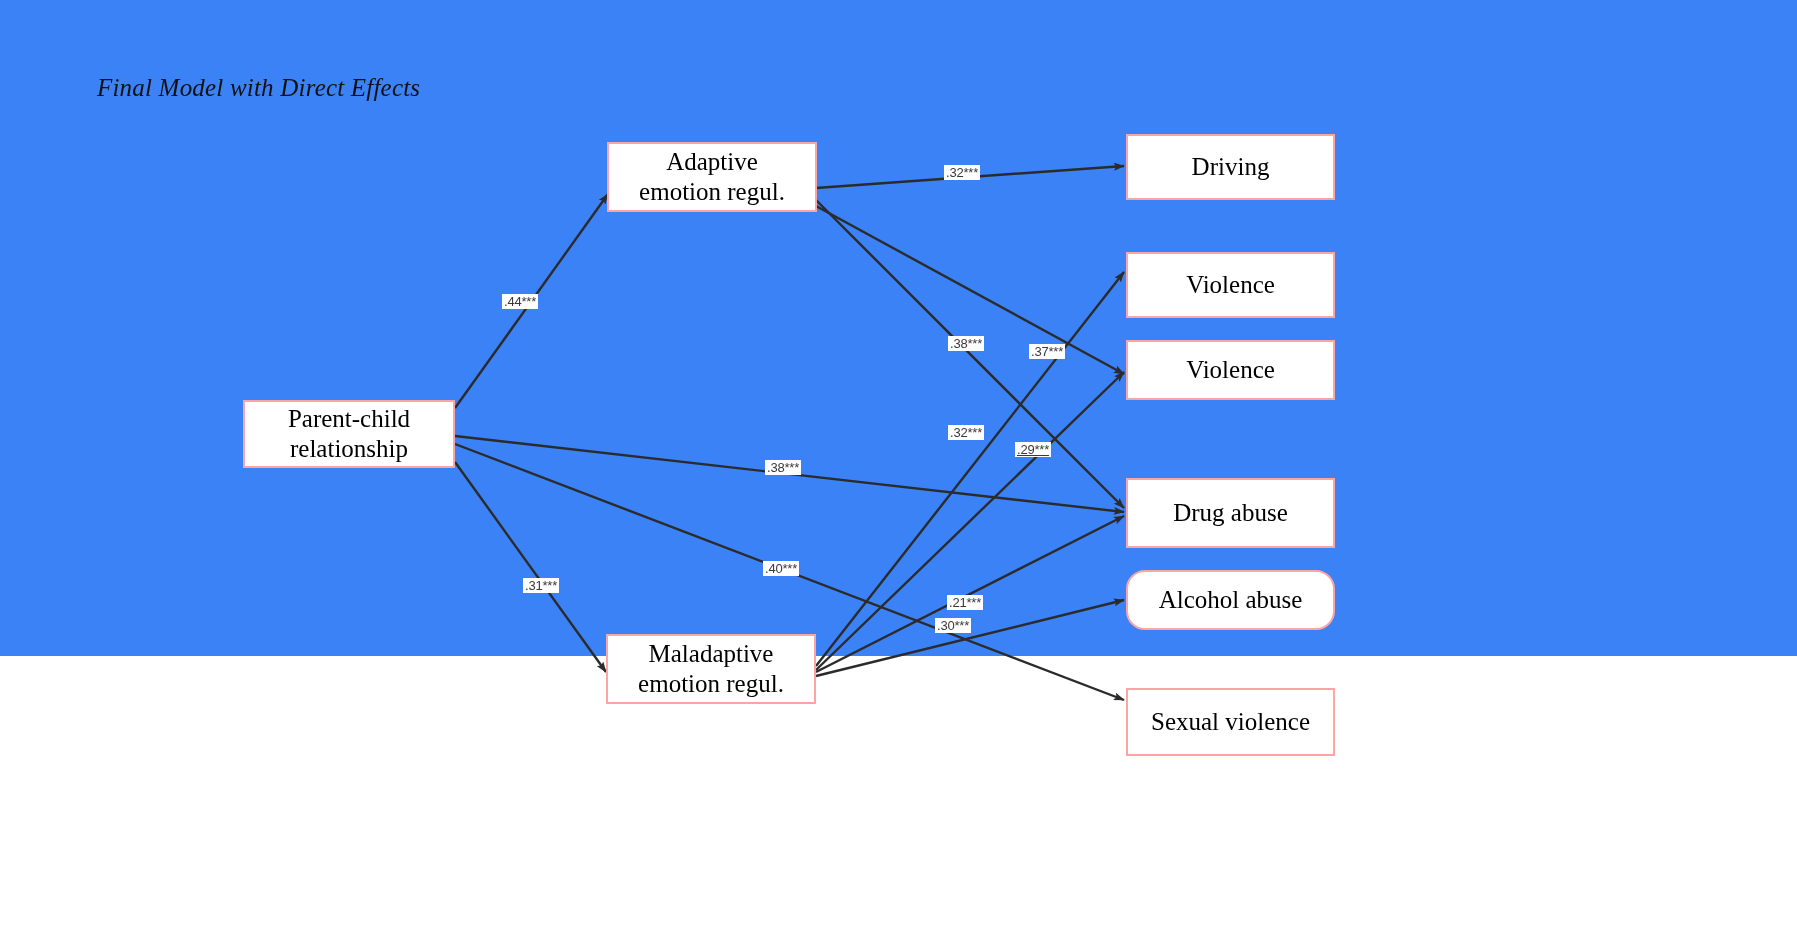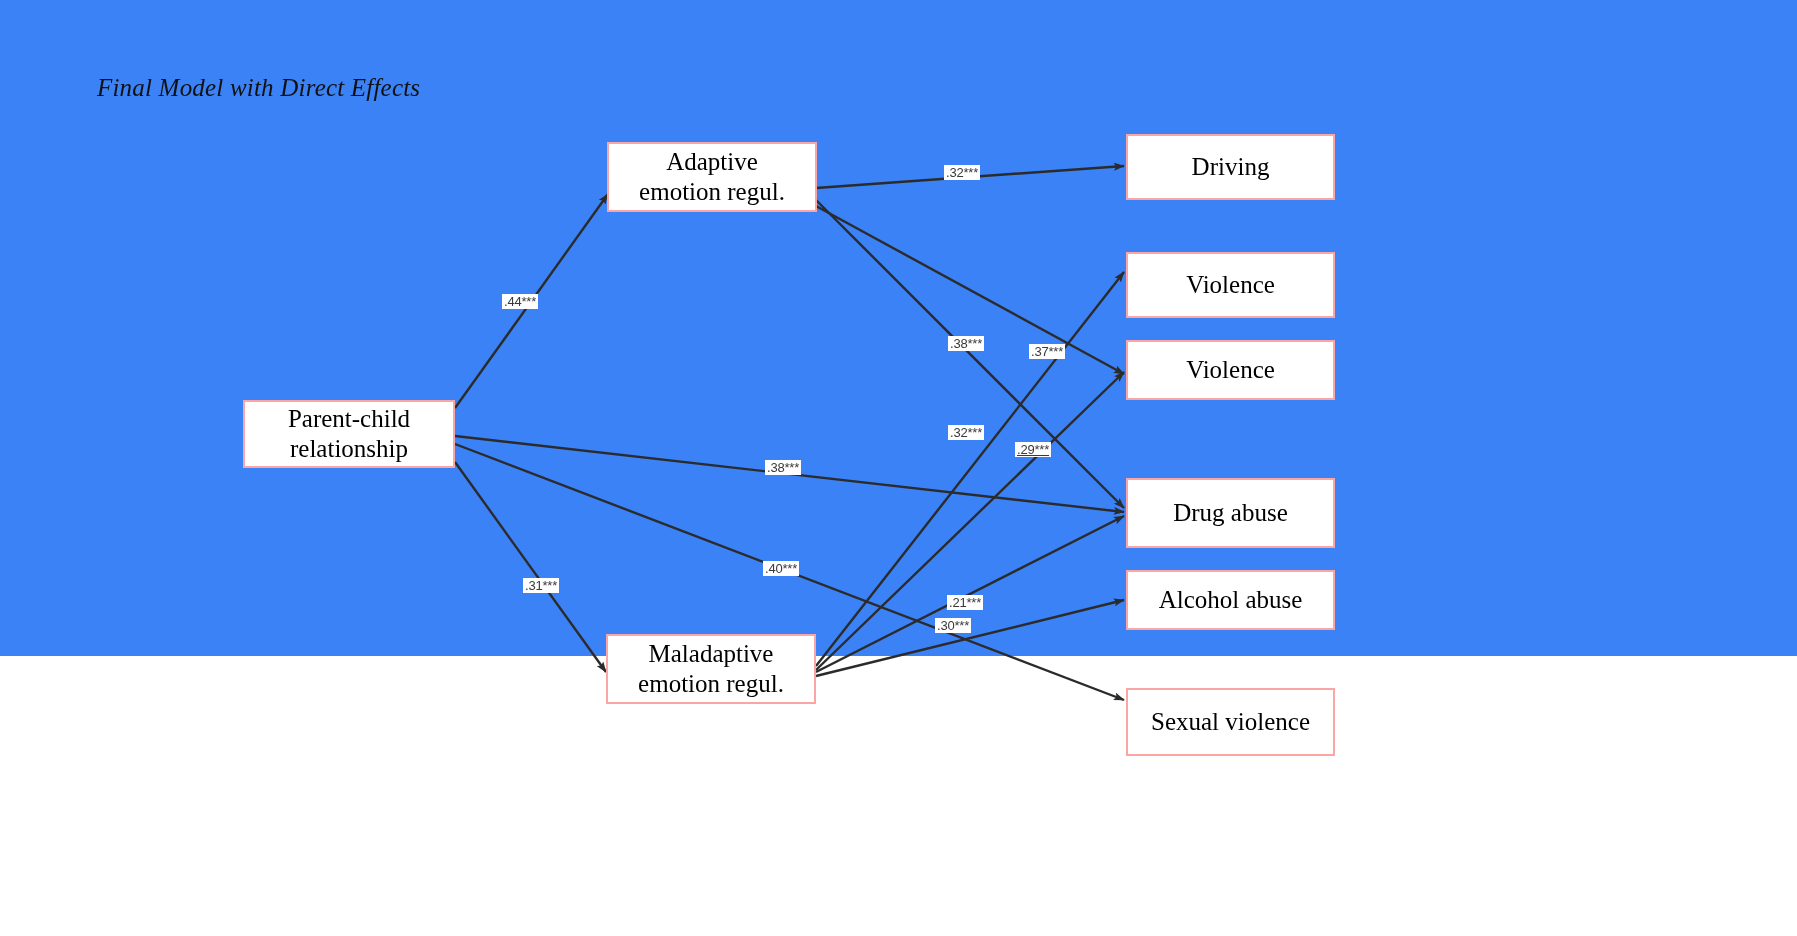--- a/index.html
+++ b/index.html
@@ -134,21 +134,21 @@
   </div>
 
   <div class="node-box" style="left:1126px; top:340px; width:209px; height:60px;">
     <span class="node-label">Violence</span>
   </div>
 
   <div class="node-box" style="left:1126px; top:478px; width:209px; height:70px;">
     <span class="node-label">Drug abuse</span>
   </div>
 
-  <div class="node-box" style="left:1126px; top:570px; width:209px; height:60px;">
+  <div class="node-box" style="left:1126px; top:570px; width:209px; height:60px;border-radius:19px;">
     <span class="node-label">Alcohol abuse</span>
   </div>
 
   <div class="node-box" style="left:1126px; top:670px; width:209px; height:68px;margin-top:18px;">
     <span class="node-label">Sexual violence</span>
   </div>
 
   <div class="edge-label" style="left:502px; top:294px;">.44***</div>
 
   <div class="edge-label" style="left:523px; top:578px;">.31***</div>

